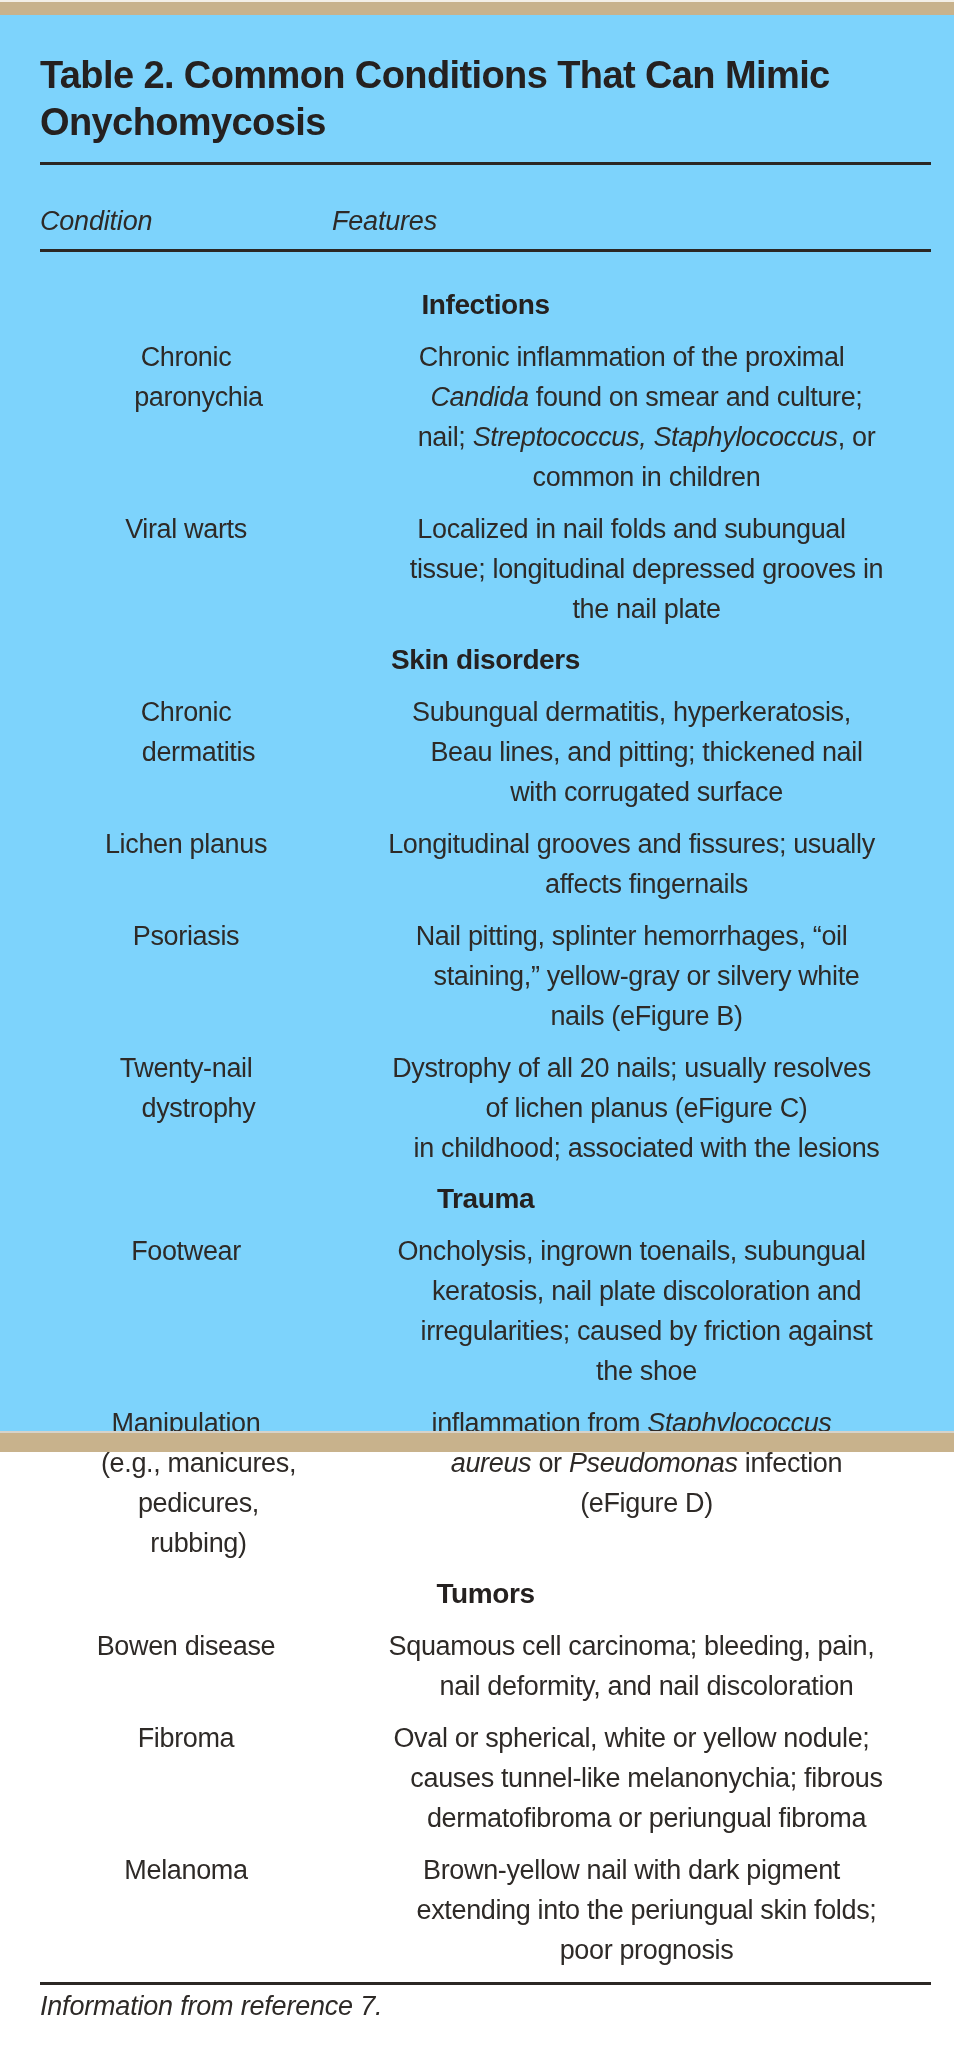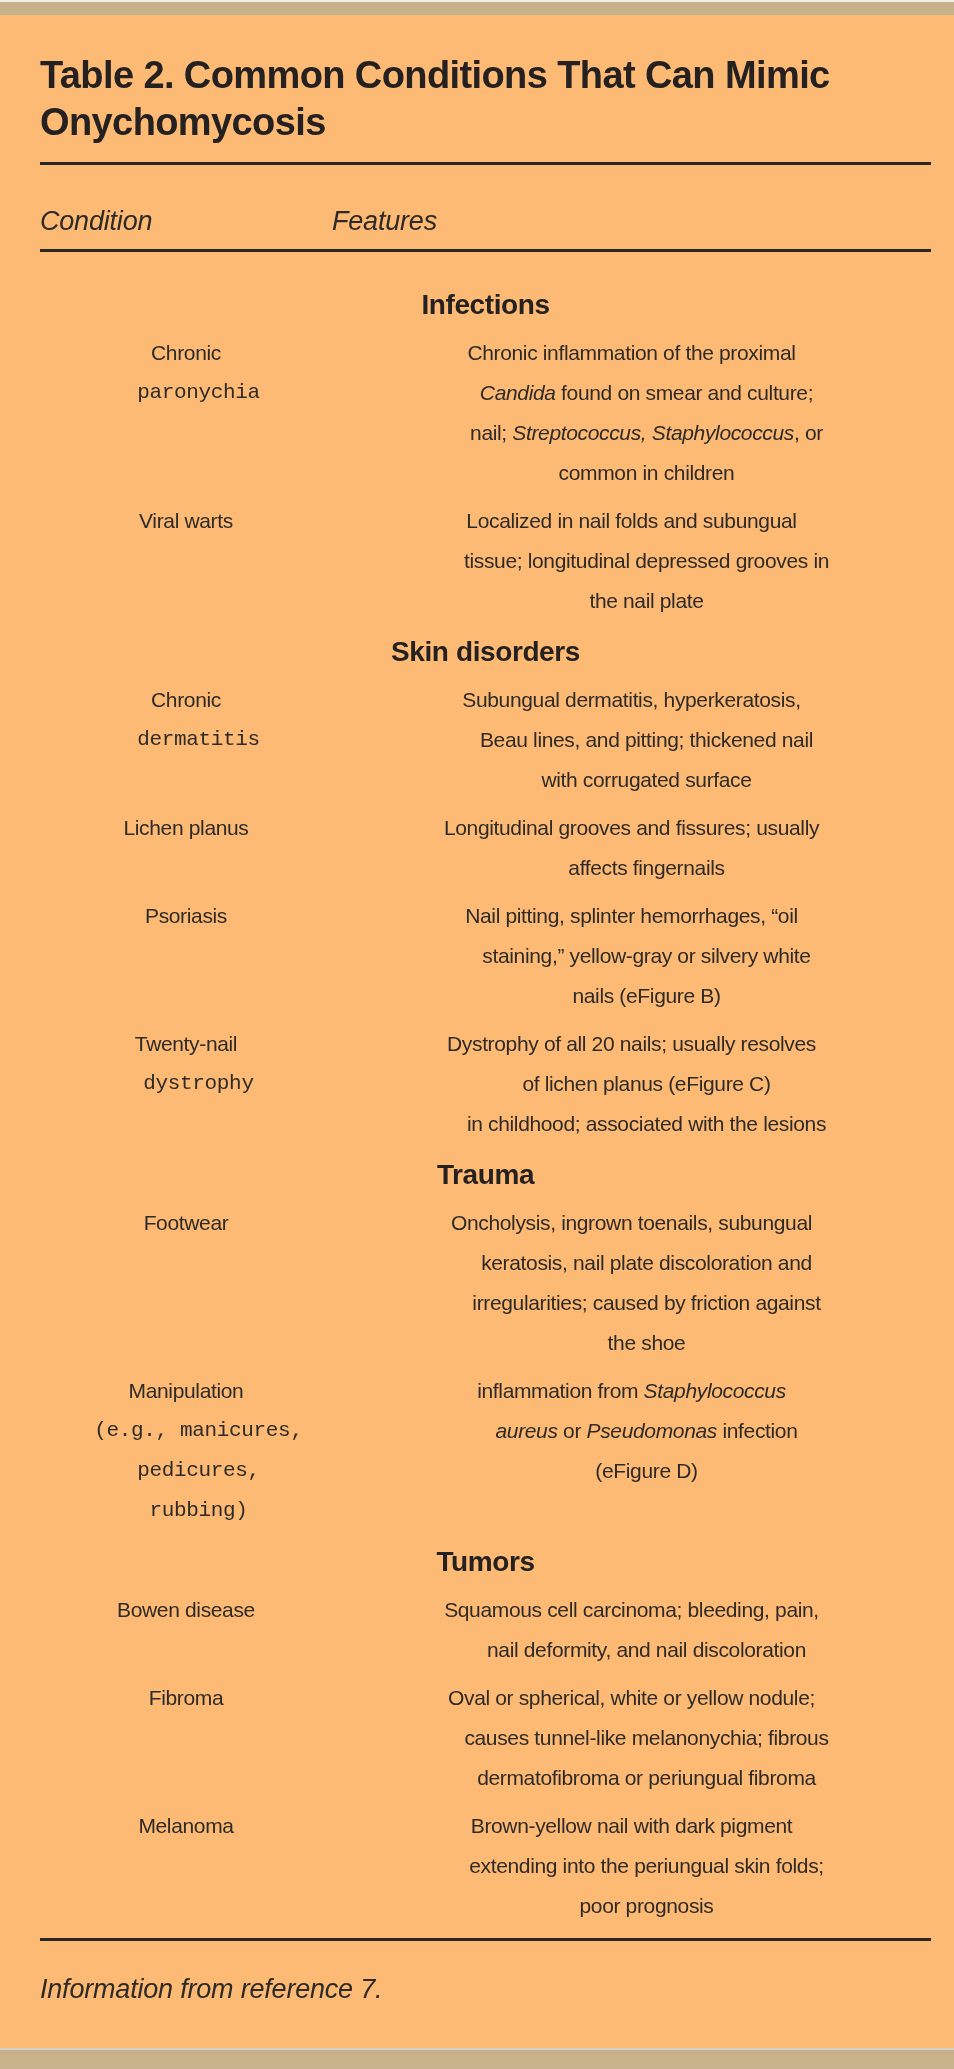--- a/index.html
+++ b/index.html
@@ -3,22 +3,22 @@
 <meta charset="utf-8">
 <style>
   html, body { margin: 0; padding: 0; }
   body {
     width: 954px; height: 2069px; overflow: hidden;
     background: #ffffff;
     font-family: "Liberation Sans", sans-serif;
   }
   .page {
     position: relative;
-    width: 954px; height: 2069px;
-    background: #fdba74;
+    width: 954px; height: 1452px;
+    background: #7dd3fc;
     color: #2e2a27;
   }
   .band { position: absolute; left: 0; right: 0; background: #c8b28c; }
   .band-top { top: 0; height: 15px; border-top: 2px solid #f3efe7; box-sizing: border-box; }
   .band-bottom { bottom: 0; height: 21px; border-top: 2px solid #d6d2c9; box-sizing: border-box; }
   .content { position: absolute; top: 15px; left: 0; right: 0; padding: 0 23px 0 40px; }
 
   .title {
     margin: 37px 0 0 0;
     font-size: 38px; line-height: 47px; font-weight: bold;
@@ -38,29 +38,29 @@
 
   .table-body { margin: 0; text-align: center; }
   .sec {
     font-size: 28px; font-weight: bold; line-height: 40px;
     letter-spacing: -0.4px; margin: 11px 0 8px 0; color: #252120;
   }
   .table-body .sec:first-child { margin-top: 33px; }
   .row {
     display: grid; grid-template-columns: 292px 1fr;
     margin-bottom: 8px;
-    font-size: 21px; letter-spacing: -0.35px;
+    font-size: 27px; letter-spacing: -0.35px; margin-top: 12px;
   }
   .line { line-height: 40px; white-space: nowrap; }
-  .cond .line:not(:first-child) { padding-left: 25px; font-family: Liberation Mono, monospace; }
+  .cond .line:not(:first-child) { padding-left: 25px; }
   .feat .line:not(:first-child) { padding-left: 30px; }
 
   #rule-3 { margin-top: 12px; }
   .footnote {
-    margin-top: 31px;
+    margin-top: 4px;
     font-style: italic; font-size: 27px; line-height: 34px;
     letter-spacing: -0.2px;
   }
 </style>
 </head>
 <body>
 
 <div class="page">
   <div class="band band-top"></div>
 

